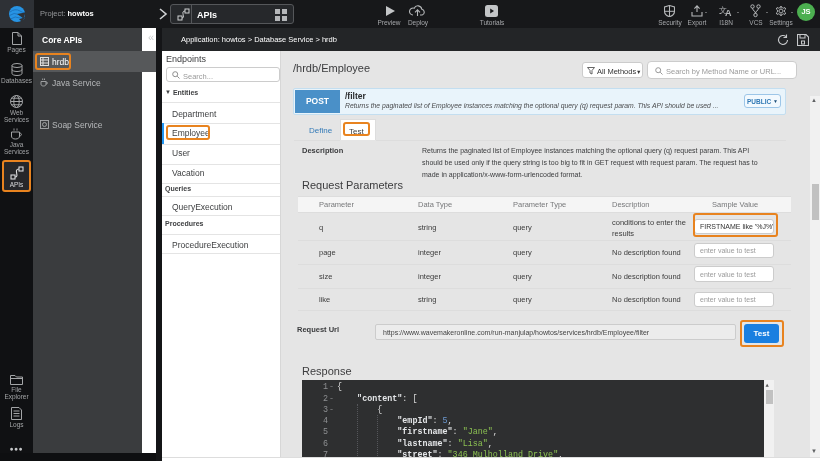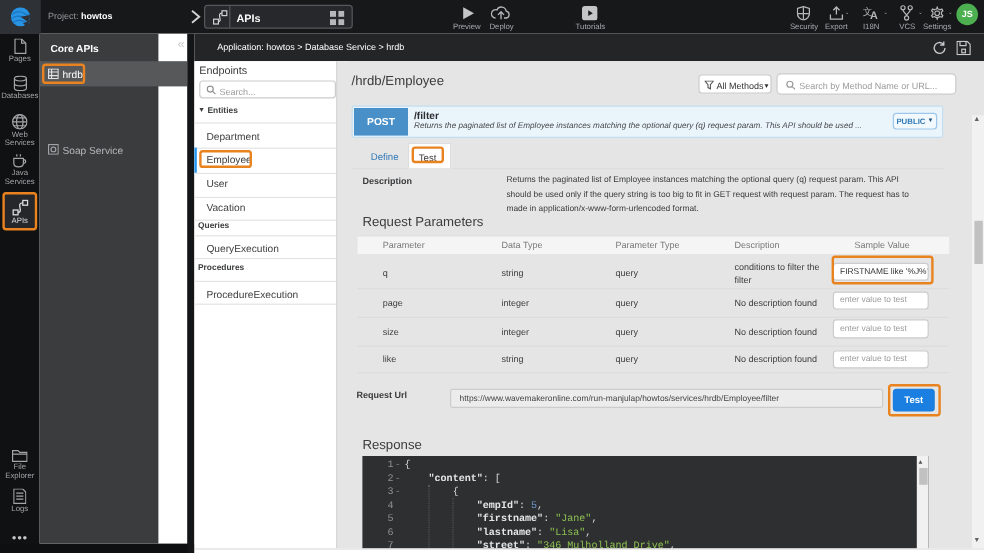--- a/index.html
+++ b/index.html
@@ -10,21 +10,21 @@
 #topbar { left:0; top:0; width:820px; height:28px; background:#17181a; }
 #logo { left:0; top:0; width:34px; height:28px; background:#2e3136; }
 .tlabel { font-size:6.5px; color:#a6a8ab; text-align:center; }
 .caret-s { font-size:6px; color:#b2b4b6; }
 
 #sidebar { left:0; top:28px; width:33px; height:433px; background:#101113; }
 .sideitem { width:33px; text-align:center; color:#a3a5a7; font-size:6.5px; line-height:6.8px; }
 .sideitem svg { display:block; margin:0 auto 2px auto; }
 #apibox { left:2px; top:160px; width:29px; height:32px; border:2px solid #e8831f; border-radius:3px; background:#26272a; }
 
-#capanel { left:33px; top:28px; width:99px; height:425px; background:#3a3c3e;padding-left:45px; }
+#capanel { left:33px; top:28px; width:109px; height:425px; background:#3a3c3e;padding-left:45px; }
 #pstrip { left:156px; top:28px; width:6px; height:433px; background:#141517; }
 .carow { position:absolute; left:0; width:123px; height:21px; color:#b7b9bb; font-size:8.5px; }
 .carow .lbl { position:absolute; left:19px; top:6px; }
 .carow svg { position:absolute; left:7px; top:6px; }
 
 #appbar { left:162px; top:28px; width:658px; height:23px; background:#232527; color:#fff; font-size:7.5px; font-weight:normal; }
 
 #endp { left:162px; top:51px; width:130px; height:406px; background:#fff; border-right:1px solid #cfcfcf; }
 .eline { position:absolute; left:0; width:129px; border-top:1px solid #e4e4e4; }
 .eitem { position:absolute; left:10px; font-size:8.5px; color:#3f4042; }
@@ -200,20 +200,26 @@
 
 <div class="abs" id="capanel">
   <div class="abs" style="left:9px;top:7px;font-size:8.5px;font-weight:bold;color:#fff">Core APIs</div>
   <div class="abs" style="left:115px;top:3px;font-size:11px;color:#c9cbcd">«</div>
   <div class="carow" style="top:23px;height:21px;background:#56585a;color:#fff">
     <svg width="9" height="9" viewBox="0 0 9 9">
         <rect x="0.5" y="0.5" width="8" height="8" fill="none" stroke="#e0e0e0" stroke-width="1"></rect>
         <path d="M0.5 3 H8.5 M0.5 6 H8.5 M3 0.5 V8.5" stroke="#e0e0e0" stroke-width="1"></path>
       </svg>
     <span class="lbl">hrdb</span>
+  </div>
+  <div class="carow" style="top:44px;height:21px">
+    <svg width="9" height="9" viewBox="0 0 9 9">
+        <path d="M1 3.5 H6 V6 C6 7.5 5 8 3.5 8 C2 8 1 7.5 1 6 Z M6 4 C8 4 8 6 6 6 M2.7 0.5 V2 M4.5 0.5 V2" fill="none" stroke="#a8aaac" stroke-width="0.9"></path>
+      </svg>
+    <span class="lbl">Java Service</span>
   </div>
   <div class="carow" style="top:86px;height:21px">
     <svg width="9" height="9" viewBox="0 0 9 9">
         <rect x="0.5" y="0.5" width="8" height="8" fill="none" stroke="#a8aaac" stroke-width="0.9"></rect>
         <circle cx="4.5" cy="4.5" r="2" fill="none" stroke="#a8aaac" stroke-width="0.9"></circle>
       </svg>
     <span class="lbl">Soap Service</span>
   </div>
 </div>
 <div class="abs orange" style="left:35px;top:53px;width:36px;height:17px"></div>
@@ -306,21 +312,21 @@
   <div class="abs" style="left:17px;top:145px;width:493px;height:17px;background:#f5f5f5;border-top:1px solid #ddd;border-bottom:1px solid #ddd"></div>
   <div class="tc" style="left:25px;top:149px;color:#77787a">Parameter</div>
   <div class="tc" style="left:124px;top:149px;color:#77787a">Data Type</div>
   <div class="tc" style="left:219px;top:149px;color:#77787a">Parameter Type</div>
   <div class="tc" style="left:318px;top:149px;color:#77787a">Description</div>
   <div class="tc" style="left:418px;top:149px;color:#77787a">Sample Value</div>
 
   <div class="tc" style="left:25px;top:172px">q</div>
   <div class="tc" style="left:124px;top:172px">string</div>
   <div class="tc" style="left:219px;top:172px">query</div>
-  <div class="tc" style="left:318px;top:166px;width:90px;line-height:11px">conditions to filter the filter</div>
+  <div class="tc" style="left:318px;top:166px;width:90px;line-height:11px">conditions to enter the results</div>
   <input class="tin" style="left: 413px; top: 168px; width: 80px; height: 15px;" value="FIRSTNAME like '%J%' a">
   <div class="abs orange" style="left:412px;top:162px;width:85px;height:24px"></div>
   <div class="abs" style="left:17px;top:189px;width:493px;border-top:1px solid #ddd"></div>
 
   <div class="tc" style="left:25px;top:197px">page</div>
   <div class="tc" style="left:124px;top:197px">integer</div>
   <div class="tc" style="left:219px;top:197px">query</div>
   <div class="tc" style="left:318px;top:197px">No description found</div>
   <input class="tin" style="left: 413px; top: 192px; width: 80px; height: 15px;" placeholder="enter value to test">
   <div class="abs" style="left:17px;top:213px;width:493px;border-top:1px solid #ddd"></div>

